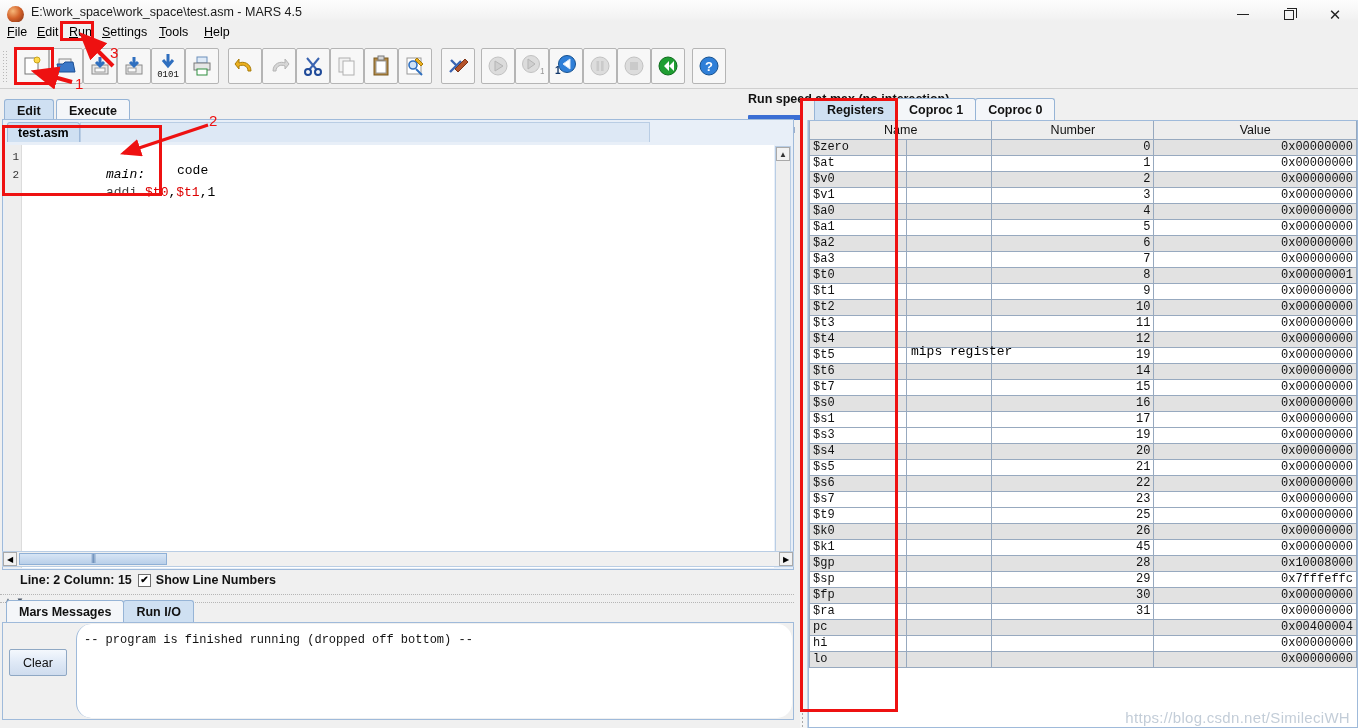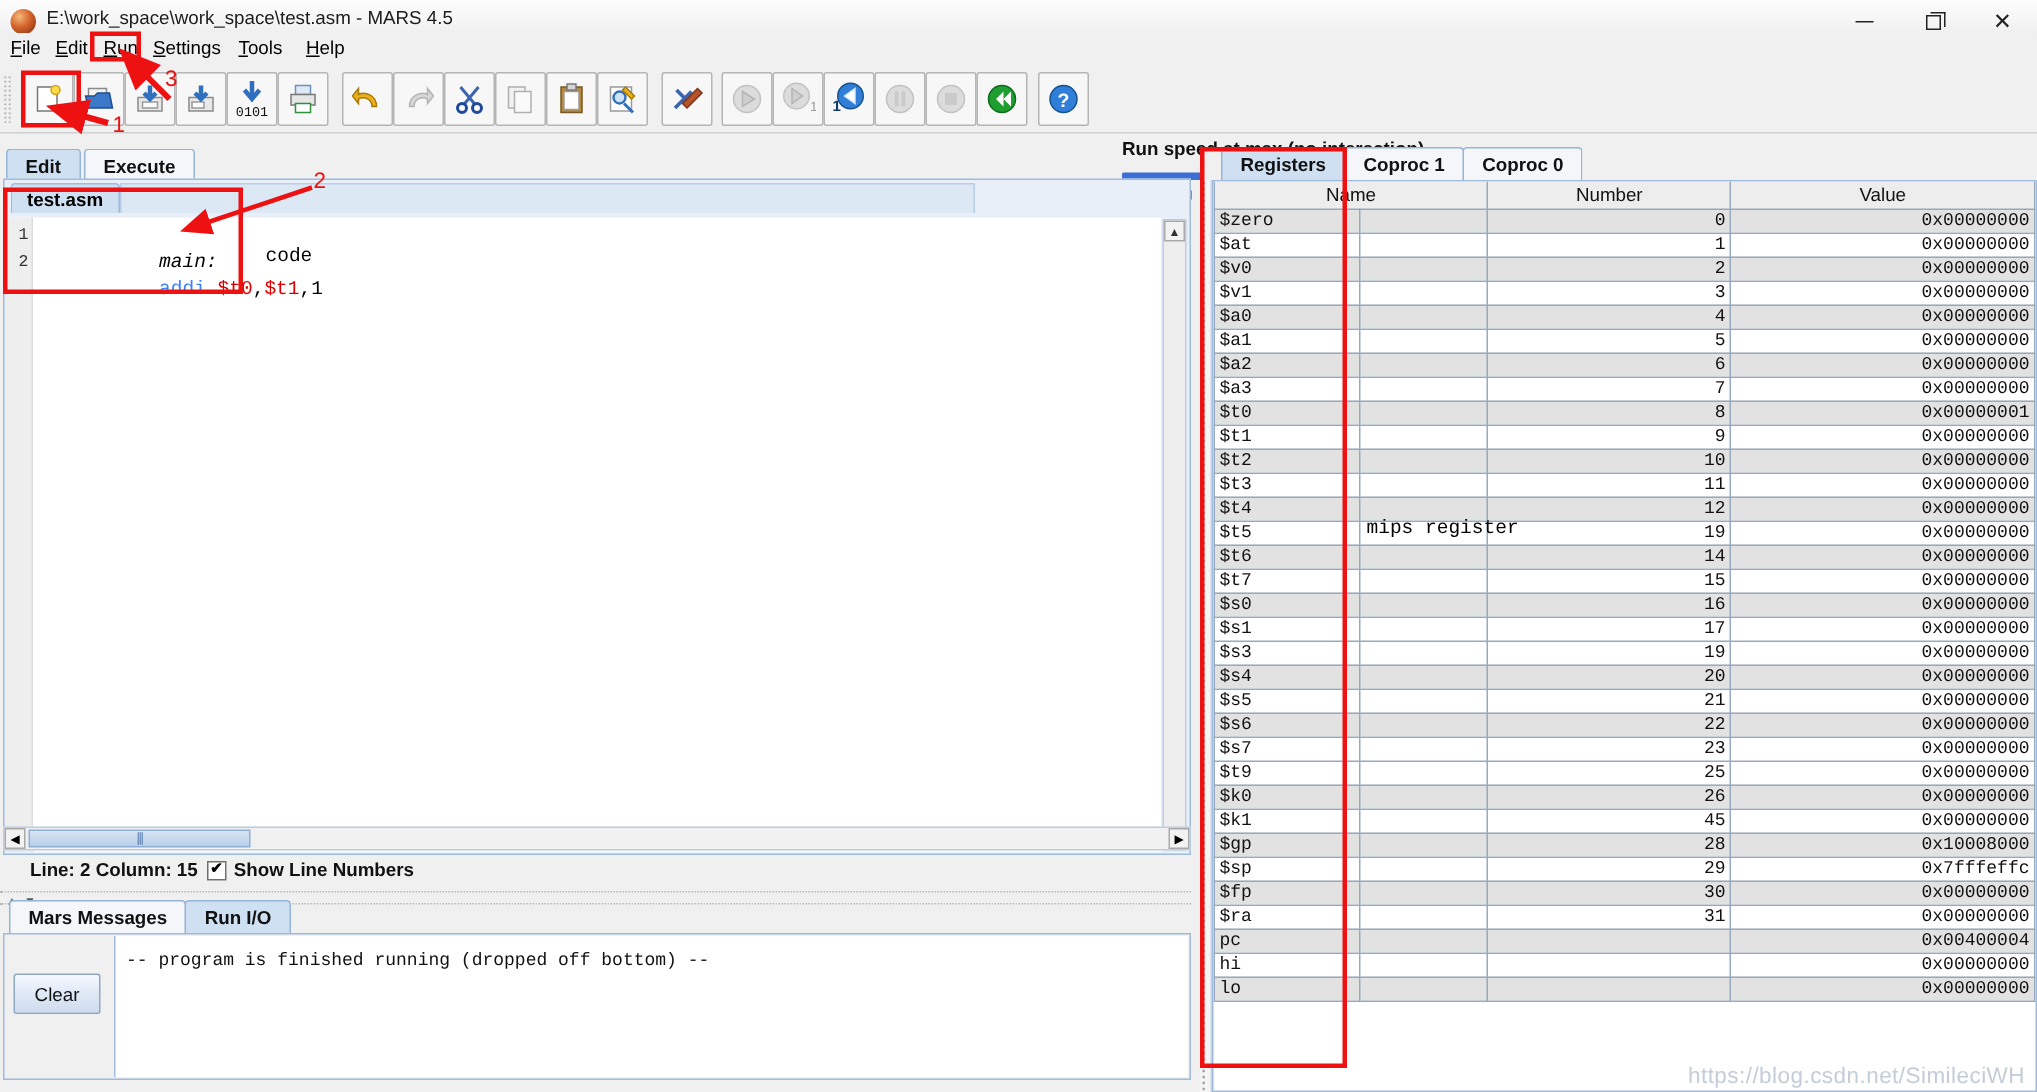--- a/index.html
+++ b/index.html
@@ -121,21 +121,21 @@
     font-family: "Liberation Mono", monospace; font-size: 11px; color: #333;
     text-align: right; padding-top: 3px;
   }
   .gutter div { height: 18px; line-height: 18px; padding-right: 2px; }
   .code-lines {
     position: absolute; left: 24px; top: 3px; right: 0;
     font-family: "Liberation Mono", monospace; font-size: 13px;
   }
   .code-lines .ln { height: 18px; line-height: 18px; white-space: pre; }
   .kw-label { color: #000; font-style: italic; }
-  .kw-instr { color: #3b82f6; }
+  .kw-instr { color: #404040; }
   .kw-reg { color: #dd0000; }
   .kw-num { color: #000; }
 
   .vscroll {
     position: absolute; right: 2px; top: 26px; width: 16px; bottom: 2px;
     background: #eeeeee; border: 1px solid #b9cde4;
   }
   .vscroll .arrow {
     position: absolute; left: 0; width: 14px; height: 14px; background: #f2f2f2;
     border: 1px solid #a9a9a9; display: flex; align-items:center; justify-content:center;
@@ -192,21 +192,21 @@
   .clear-btn {
     position: absolute; left: 6px; top: 26px; width: 58px; height: 27px;
     background: linear-gradient(to bottom, #f4f8fd 0%, #dfe9f6 50%, #cfdcee 100%);
     border: 1px solid #8fa8c4; border-radius: 2px;
     font-size: 12.5px; color: #111; display:flex; align-items:center; justify-content:center;
   }
   .msg-text {
     position: absolute; left: 73px; top: 1px; right: 1px; bottom: 1px;
     background: #ffffff; border-left: 1px solid #9fbada;
     font-family: "Liberation Mono", monospace; font-size: 12px;
-    padding: 9px 0 0 7px; color: #111; white-space: pre;
+    padding: 9px 0 0 7px; color: #111; white-space: pre; border-radius: 15px;
   }
 
   
   .reg-pane {
     position: absolute; left: 800px; top: 98px; width: 558px; height: 630px;
     background: #f0f0f0;
   }
   .reg-tabrow { position: absolute; left: 14px; top: 0; }
   .reg-table-wrap {
     position: absolute; left: 8px; top: 22px; width: 550px; bottom: 0;

